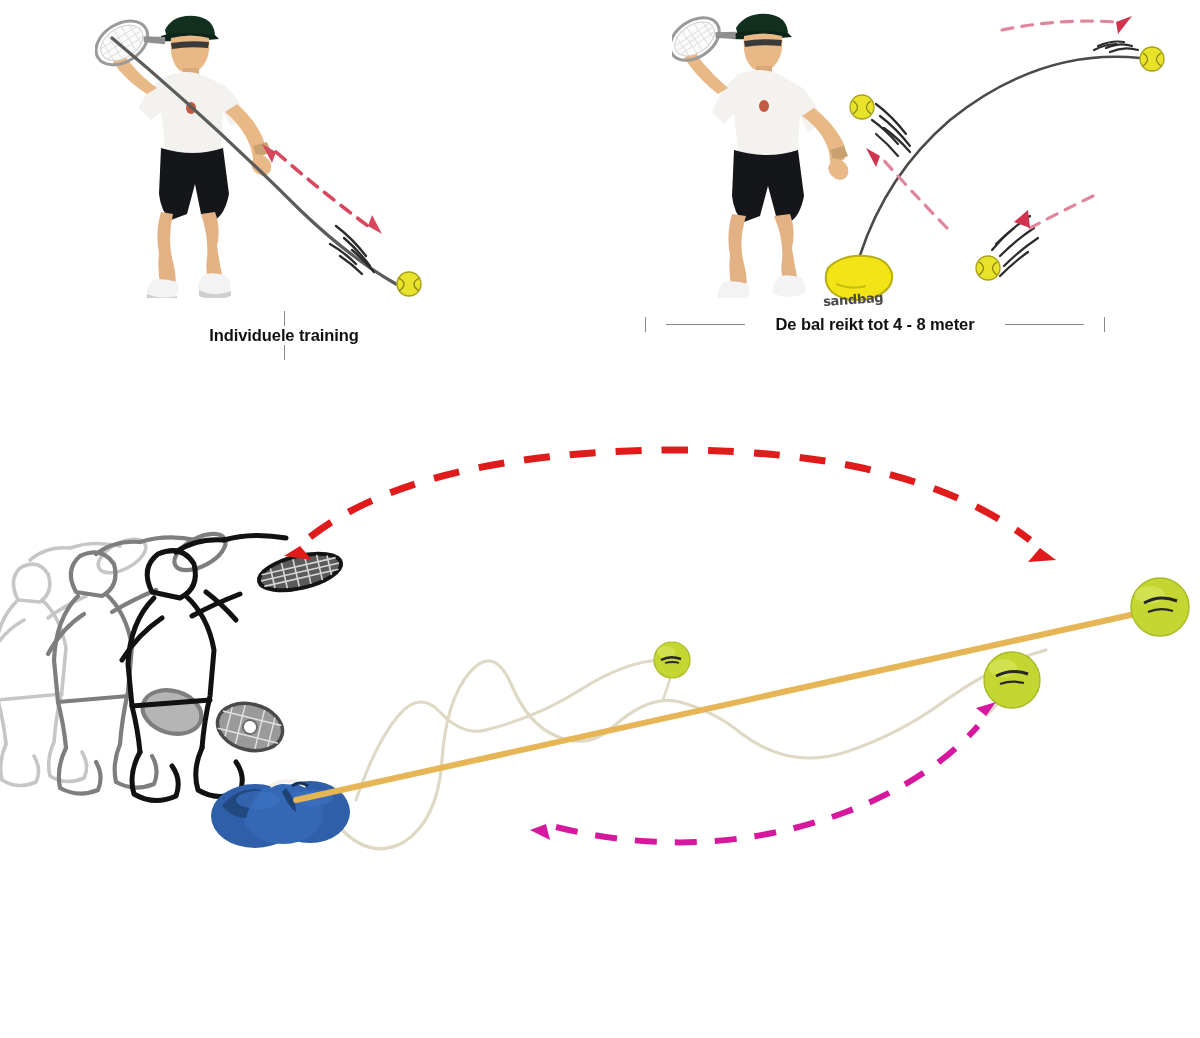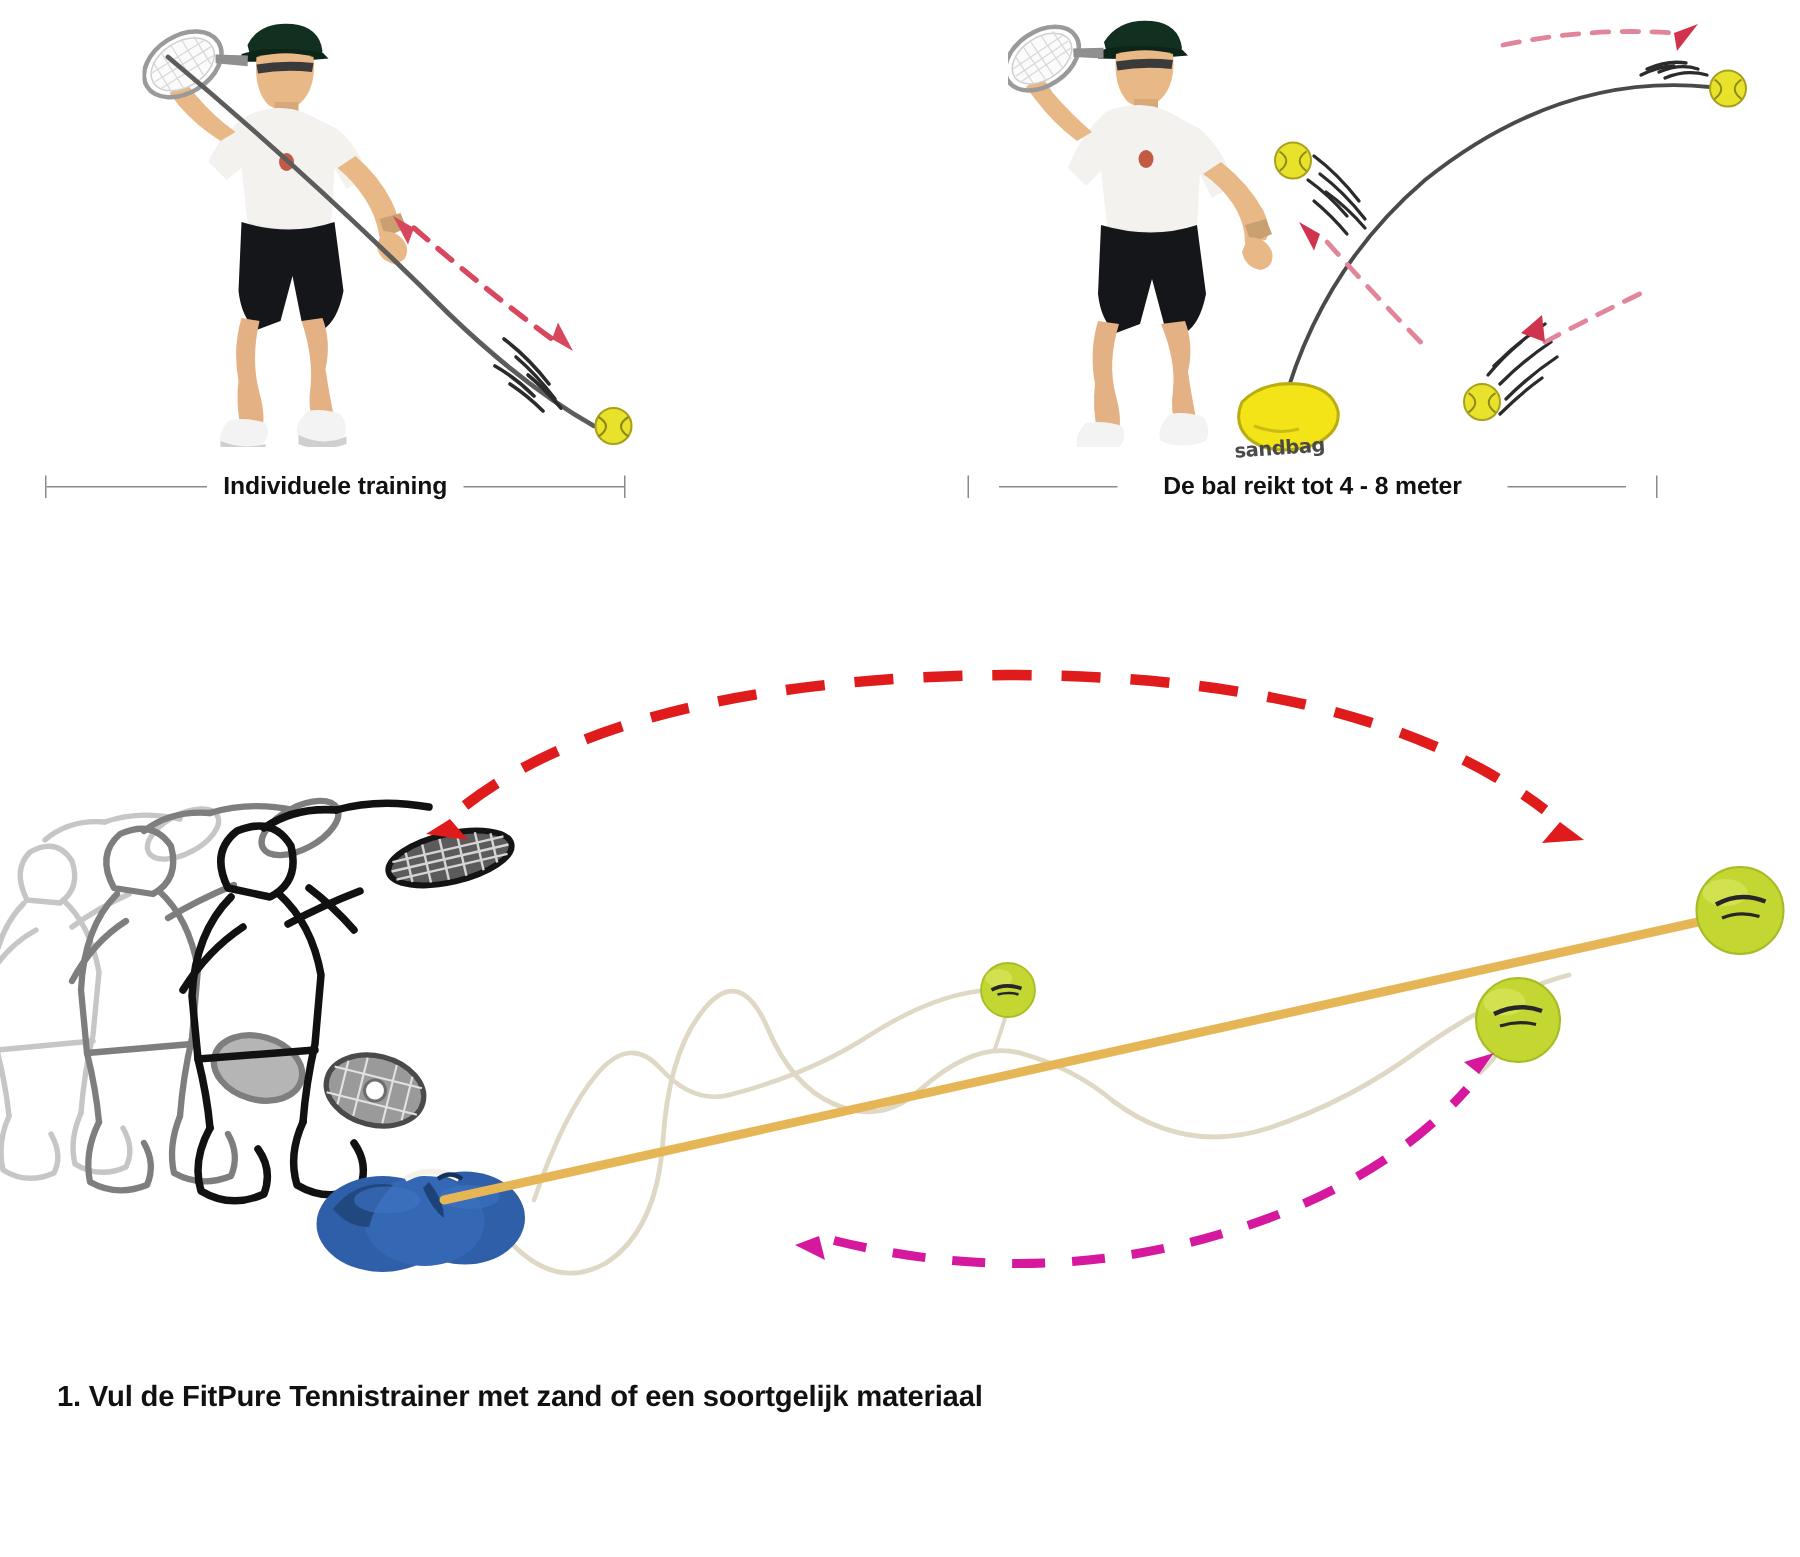--- a/index.html
+++ b/index.html
@@ -162,21 +162,21 @@
     </g>
 
     <path d="M276 152 Q322 192 368 226" fill="none" stroke="#d8475e" stroke-width="3.6" stroke-linecap="round" stroke-dasharray="12 9"></path>
     <path d="M276 152 L262 144 L272 163 Z" fill="#d8475e"></path>
     <path d="M368 226 L382 234 L372 215 Z" fill="#d8475e"></path>
 
     <circle cx="409" cy="284" r="12" fill="#e8e22a" stroke="#a8a01c" stroke-width="1.4"></circle>
     <path d="M399 278 Q409 284 399 291 M419 278 Q409 284 419 291" fill="none" stroke="#8d8718" stroke-width="1.4"></path>
   </svg>
 
-  <div class="measure" style="left:30px; top:311px; width:387px;">
+  <div class="measure" style="left:30px; top:311px; width:508px;flex-direction:column;">
     <div class="cap"></div>
     <div class="rule"></div>
     <div class="mlabel">Individuele training</div>
     <div class="rule"></div>
     <div class="cap"></div>
   </div>
 
   <div class="player" style="left:672px; top:8px; width:245px; height:290px;">
     <svg width="245" height="290" viewBox="0 0 245 290">
       <path d="M64 20 Q74 4 96 6 Q114 8 116 24 L114 28 Q92 24 66 28 Z" fill="#123020"></path>
@@ -395,16 +395,15 @@
     <path d="M310 537 Q420 452 672 450 Q912 450 1030 540" fill="none" stroke="#e01b1b" stroke-width="7" stroke-linecap="butt" stroke-dasharray="26 20"></path>
     <path d="M300 546 L284 556 L312 560 Z" fill="#e01b1b"></path>
     <path d="M1040 548 L1056 560 L1028 562 Z" fill="#e01b1b"></path>
 
     <path d="M556 827 Q706 864 846 812 Q930 780 978 726" fill="none" stroke="#d6189e" stroke-width="6" stroke-linecap="butt" stroke-dasharray="22 18"></path>
     <path d="M546 824 L530 830 L550 840 Z" fill="#d6189e"></path>
     <path d="M986 716 L996 702 L976 708 Z" fill="#d6189e"></path>
   </svg>
 
   <div id="instructions">
-    <div class="iline">1. Vul de FitPure Tennistrainer met zand of een soortgelijk materiaal</div>
   </div>
 
 </div>
 
 </body></html>

